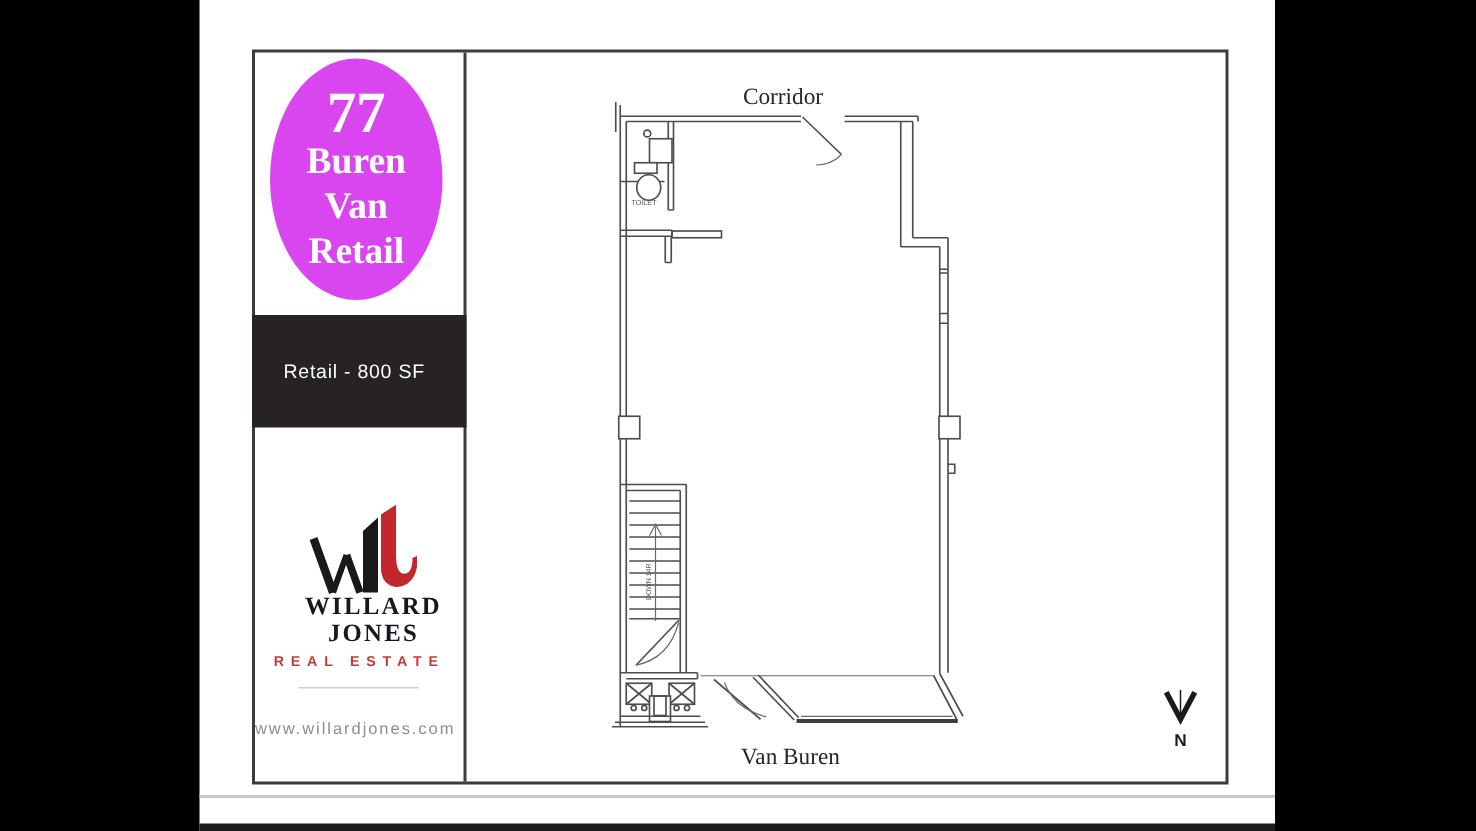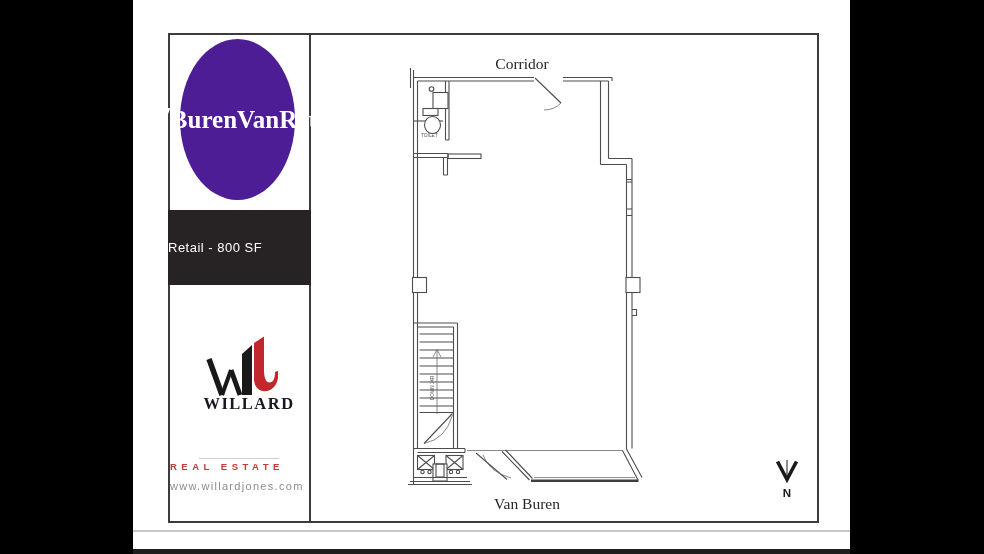--- a/index.html
+++ b/index.html
@@ -6,34 +6,34 @@
   .stage{position:relative;width:984px;height:554px;background:#fff;overflow:hidden;
          font-family:"Liberation Sans",sans-serif;}
   .bar{position:absolute;top:0;height:554px;background:#000;}
   .bar-left{left:0;width:133px;}
   .bar-right{left:850px;width:134px;}
   .bottom-line{position:absolute;left:133px;top:530px;width:717px;height:2px;background:#c7c7c7;}
   .bottom-bar{position:absolute;left:133px;top:549px;width:717px;height:5px;background:#1d1d1d;}
   .card{position:absolute;left:168px;top:33px;width:647px;height:486px;background:#fff;
         border:2px solid #3c3c3c;}
   .sidebar{position:absolute;left:0;top:0;width:139px;height:100%;border-right:2px solid #3c3c3c;}
-  .oval{position:absolute;left:10px;top:4px;width:115px;height:161px;background:#4c1d95;
-        border-radius:50%;display:flex;flex-direction:row;align-items:center;justify-content:center;
+  .oval{position:absolute;left:10px;top:4px;width:115px;height:161px;background:#d946ef;
+        border-radius:50%;display:flex;flex-direction:column;align-items:center;justify-content:center;
         color:#fff;font-family:"Liberation Serif",serif;text-align:center;}
   .oval .big{font-size:39px;font-weight:700;line-height:.9;margin-top:2px;}
   .oval .line{font-size:25px;font-weight:700;line-height:1.2;}
   .band{position:absolute;left:-2px;top:175px;width:143px;height:75px;background:#272324;
         display:flex;align-items:center;}
-  .band span{color:#fff;font-size:13px;letter-spacing:.5px;}
+  .band span{color:#fff;font-size:13px;letter-spacing:.5px;padding-left:21px;}
   .logo-mark{position:absolute;left:34px;top:297px;}
   .wj-name{position:absolute;left:0;top:360px;width:158px;text-align:center;
            font-family:"Liberation Serif",serif;font-weight:700;font-size:16.5px;
            letter-spacing:1.5px;color:#17171f;line-height:1.12;}
-  .wj-sub{position:absolute;left:0;top:401px;width:139px;
-          font-size:9.5px;font-weight:700;letter-spacing:4.5px;color:#c23a3a;margin-top:25px;}
+  .wj-sub{position:absolute;left:0;top:401px;width:139px;text-align:center;
+          font-size:9.5px;font-weight:700;letter-spacing:4.5px;color:#c23a3a;}
   .divider{position:absolute;left:29px;top:423px;width:80px;border-top:1.5px solid #cfcfcf;}
   .url{position:absolute;left:0;top:445px;width:139px;text-align:left;
        font-size:11px;letter-spacing:1.3px;color:#8d8d8d;}
   svg.plan{position:absolute;left:0;top:0;pointer-events:none;}
   .w{stroke:#4d4d4d;stroke-width:1.1;fill:none;}
   .wf{stroke:#4d4d4d;stroke-width:1.1;fill:#fff;}
   .thin{stroke:#6a6a6a;stroke-width:.8;fill:none;}
   .thick{stroke:#3f3f3f;stroke-width:2.6;fill:none;}
   .lbl{fill:#262626;font-family:"Liberation Serif",serif;}
   .tiny{fill:#555;font-family:"Liberation Sans",sans-serif;}
@@ -66,20 +66,21 @@
         <path d="M5 27 L18 63" stroke="#191919" stroke-width="5.5" fill="none"></path>
         <path d="M18 63 L27 38" stroke="#191919" stroke-width="4" fill="none"></path>
         <path d="M27 38 L36 63" stroke="#191919" stroke-width="5" fill="none"></path>
         <polygon points="38,63 38,22 48,13 48,63" fill="#191919"></polygon>
         <path d="M50 11 L60 4.5 L60 38 C60 48 63 52 67.5 50 C70 48.8 71 45 71 40
                  L74.5 38.5 C74.5 47 73 54.5 66 58 C57 62 50 56 50 47 Z" fill="#c2272e"></path>
       </svg>
 
       <div class="wj-name">
         <div>WILLARD</div>
+        <div>JONES</div>
       </div>
       <div class="wj-sub">REAL ESTATE</div>
       <div class="divider"></div>
       <div class="url">www.willardjones.com</div>
     </div>
   </div>
 
   <svg class="plan" width="984" height="554" viewBox="0 0 984 554">
 
     <g>

